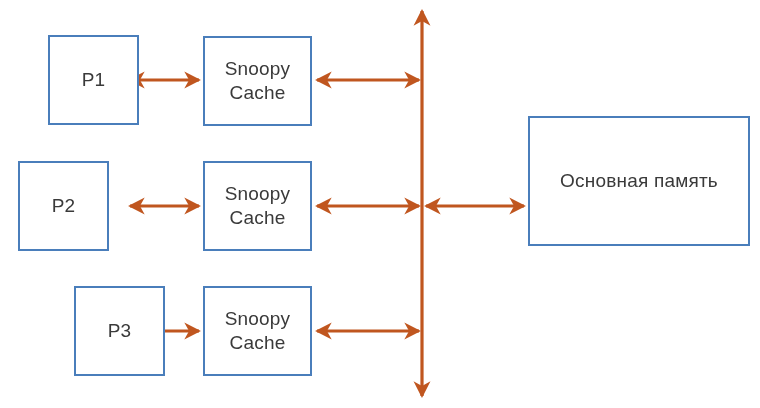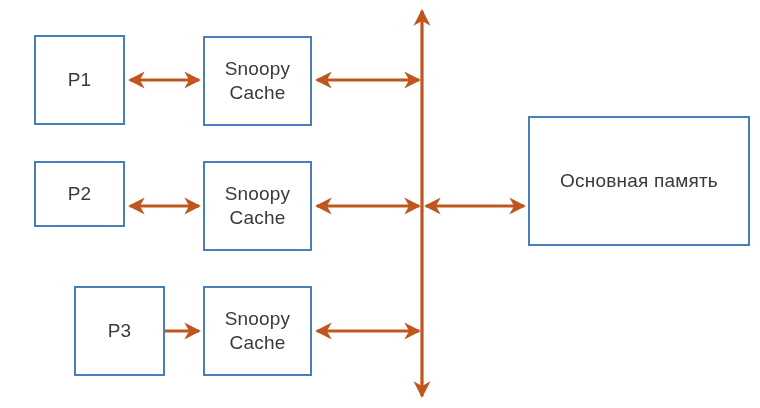--- a/index.html
+++ b/index.html
@@ -69,24 +69,24 @@
     <line x1="130" y1="206" x2="199" y2="206" stroke="#c0561f" stroke-width="3.2" marker-start="url(#ah-start)" marker-end="url(#ah-end)"></line>
     <line x1="130" y1="331" x2="199" y2="331" stroke="#c0561f" stroke-width="3.2" marker-start="url(#ah-start)" marker-end="url(#ah-end)"></line>
 
     <line x1="317" y1="80" x2="419" y2="80" stroke="#c0561f" stroke-width="3.2" marker-start="url(#ah-start)" marker-end="url(#ah-end)"></line>
     <line x1="317" y1="206" x2="419" y2="206" stroke="#c0561f" stroke-width="3.2" marker-start="url(#ah-start)" marker-end="url(#ah-end)"></line>
     <line x1="317" y1="331" x2="419" y2="331" stroke="#c0561f" stroke-width="3.2" marker-start="url(#ah-start)" marker-end="url(#ah-end)"></line>
 
     <line x1="426" y1="206" x2="524" y2="206" stroke="#c0561f" stroke-width="3.2" marker-start="url(#ah-start)" marker-end="url(#ah-end)"></line>
   </svg>
 
-  <div class="node-box" style="left:34px; top:35px; width:91px; height:90px;">
+  <div class="node-box" style="left:48px; top:35px; width:91px; height:90px;">
     <span class="node-label proc">P1</span>
   </div>
-  <div class="node-box" style="left:34px; top:161px; width:91px; height:66px;">
+  <div class="node-box" style="left:18px; top:161px; width:91px; height:90px;">
     <span class="node-label proc">P2</span>
   </div>
   <div class="node-box" style="left:34px; top:286px; width:91px; height:90px;margin-left:40px;">
     <span class="node-label proc">P3</span>
   </div>
 
   <div class="node-box" style="left:203px; top:36px; width:109px; height:90px;">
     <span class="node-label">Snoopy
 Cache</span>
   </div>

